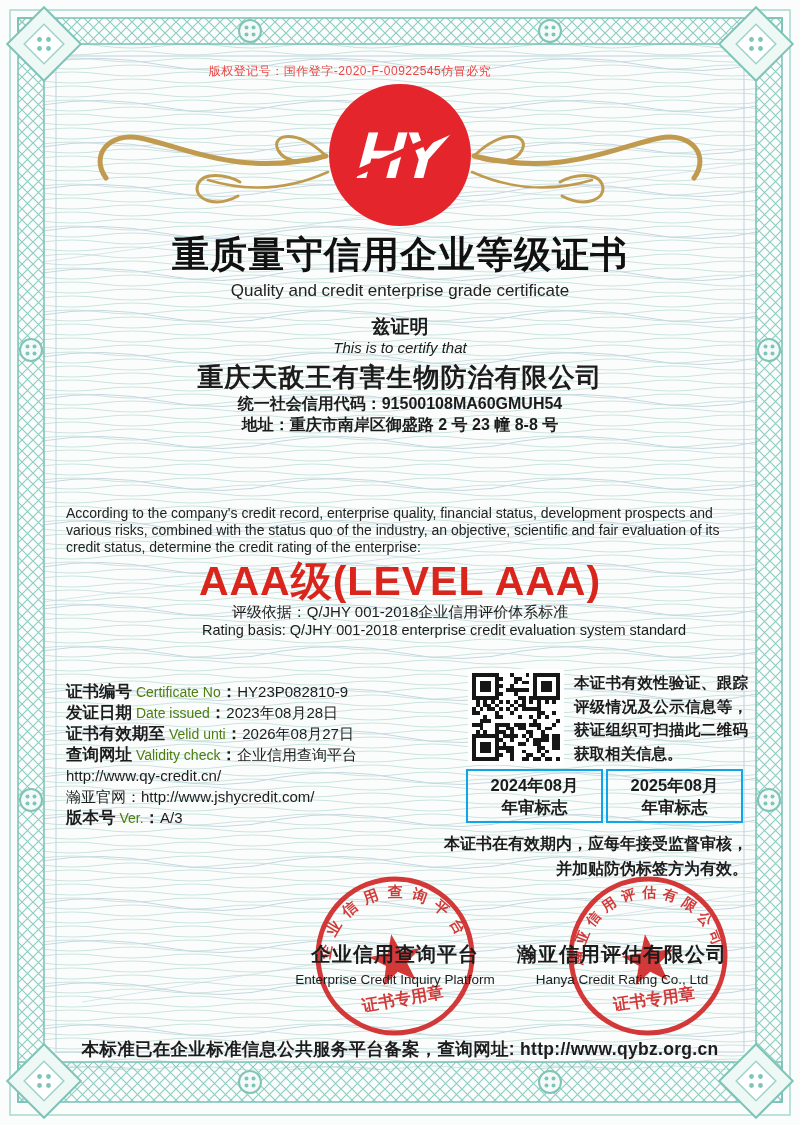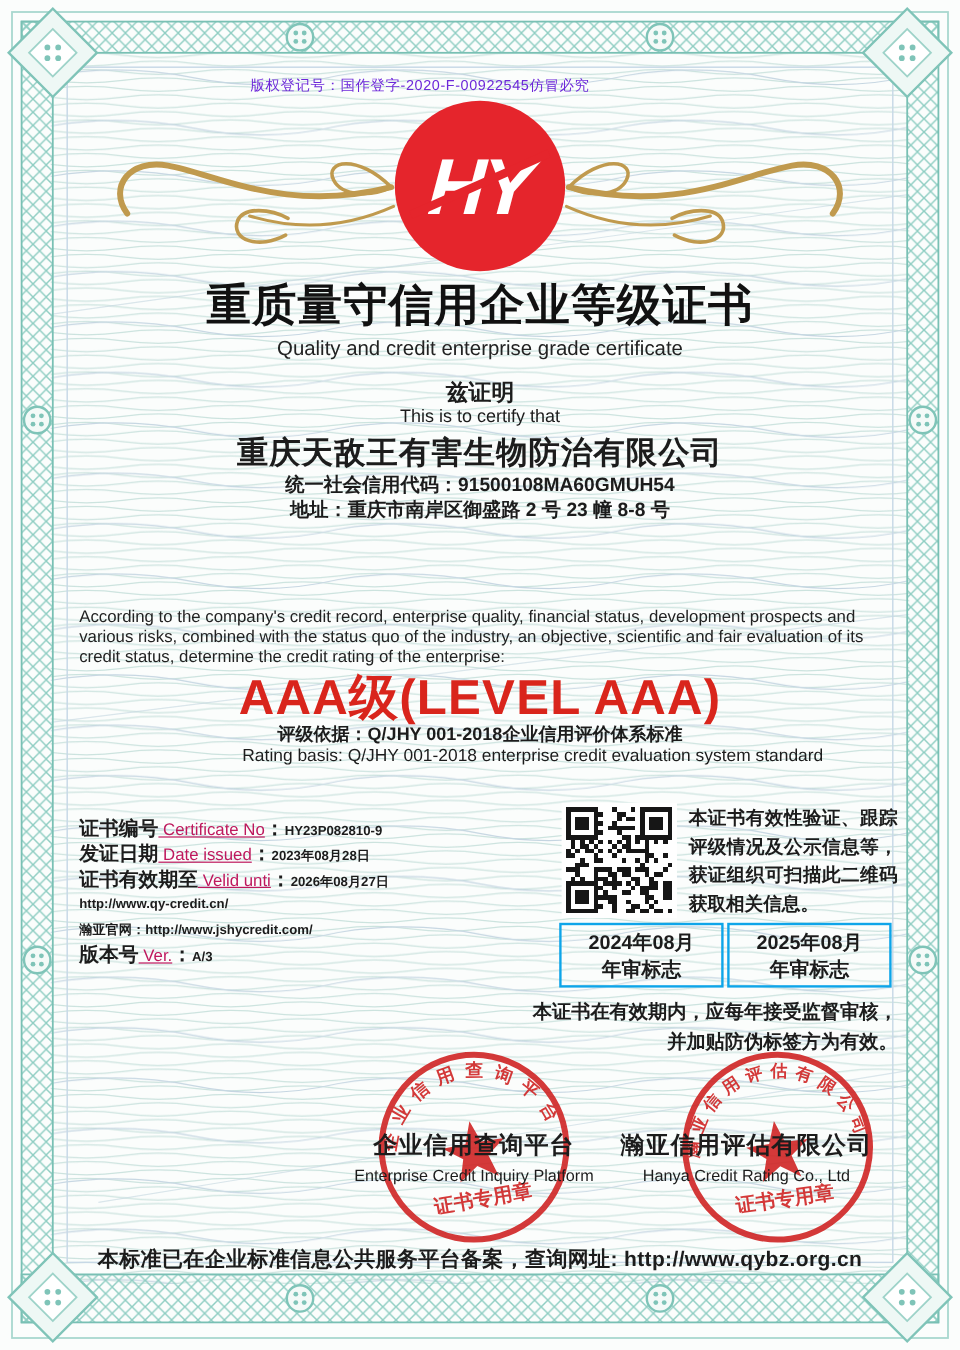--- a/index.html
+++ b/index.html
@@ -4,44 +4,44 @@
 <style>
   html,body{margin:0;padding:0;background:#e8e8e8;}
   .page{position:relative;width:800px;height:1125px;margin:0 auto;background:#fbfdfc;
         font-family:"Liberation Sans","DejaVu Sans",sans-serif;overflow:hidden;color:#1c1c1c;}
   .abs{position:absolute;}
   .ctr{left:0;width:800px;text-align:center;}
   svg{display:block;}
   .waves{position:absolute;left:42px;top:42px;z-index:0;opacity:.85;}
   .frame{position:absolute;left:0;top:0;z-index:1;}
   .z2{z-index:2;}
-  .copyright{top:63px;left:0;width:700px;text-align:center;font-size:12px;color:#6d28d9;letter-spacing:.5px;}
+  .copyright{top:63px;left:0;width:700px;text-align:center;font-size:12px;color:#ef4444;letter-spacing:.5px;}
   .logo{top:84px;left:329px;width:142px;height:142px;border-radius:50%;background:#e5252c;
         display:flex;align-items:center;justify-content:center;z-index:2;}
   .logo .hy{font-size:66px;font-weight:900;color:#ffffff;letter-spacing:-3px;font-style:italic;
         transform:skewX(-4deg);position:relative;}
   .logo .crack{position:absolute;left:8px;top:66px;width:126px;height:7px;background:#e5252c;
         transform:rotate(-24deg);}
   .title-zh{top:230px;font-size:37px;font-weight:700;letter-spacing:1px;color:#111;}
   .title-en{top:281px;font-size:17px;color:#222;}
   .certify-zh{top:314px;font-size:19px;font-weight:700;}
-  .certify-en{top:339px;font-size:15px;}
+  .certify-en{top:339px;font-size:15px;font-style:italic;}
   .company{top:360px;font-size:26px;font-weight:800;letter-spacing:1px;}
   .code-line{top:394px;font-size:16px;font-weight:600;}
   .addr-line{top:415px;font-size:16px;font-weight:600;}
   .para-zh{top:455px;left:66px;width:676px;font-size:16px;font-weight:600;line-height:24px;text-align:justify;}
   .para-en{top:505px;left:66px;width:676px;font-size:14px;line-height:17px;color:#222;}
   .level{top:554px;font-size:41px;font-weight:800;letter-spacing:1px;}
-  .basis-zh{top:603px;font-size:15px;font-weight:700;}
+  .basis-zh{top:603px;font-size:15px;font-weight:400;}
   .basis-en{top:622px;font-size:14.5px;padding-left:44px;}
   .info{top:681px;left:66px;width:395px;}
   .info .row{height:21px;line-height:21px;white-space:nowrap;}
   .info .zh{font-size:16.5px;font-weight:700;}
-  .info .en{font-size:14px;color:#be185d;text-decoration:underline;}
-  .info .val{font-size:11px;font-weight:700;}
+  .info .en{font-size:14px;color:#4d7c0f;}
+  .info .val{font-size:15px;font-weight:400;}
   .qr-box{top:669px;left:468px;width:96px;height:96px;background:#fff;padding:0;z-index:2;}
   .qr-box svg{width:96px;height:96px;}
   .qr-note{top:671px;left:574px;width:174px;font-size:15.5px;font-weight:600;line-height:23.5px;text-align:justify;}
   .ybox{top:769px;width:133px;height:50px;border:2px solid #0ea5e9;text-align:center;z-index:2;background:transparent;}
   .ybox .l1{margin-top:4px;font-size:16.5px;font-weight:700;}
   .ybox .l2{font-size:16.5px;font-weight:700;}
   .ybox1{left:466px;} .ybox2{left:606px;}
   .annual-note{top:831px;left:440px;width:308px;text-align:right;font-size:16px;font-weight:700;line-height:25px;}
   .org{top:941px;width:260px;text-align:center;z-index:4;}
   .org .zh{font-size:20px;font-weight:800;letter-spacing:1px;}
@@ -160,20 +160,23 @@
 
   <div class="abs info z2">
     <div class="row">
       <span class="zh">证书编号</span><span class="en"> Certificate No</span><span class="zh">：</span><span class="val">HY23P082810-9</span>
     </div>
     <div class="row">
       <span class="zh">发证日期</span><span class="en"> Date issued</span><span class="zh">：</span><span class="val">2023年08月28日</span>
     </div>
     <div class="row">
       <span class="zh">证书有效期至</span><span class="en"> Velid unti</span><span class="zh">：</span><span class="val">2026年08月27日</span>
+    </div>
+    <div class="row">
+      <span class="zh">查询网址</span><span class="en"> Validity check</span><span class="zh">：</span><span class="val">企业信用查询平台</span>
     </div>
     <div class="row val">http://www.qy-credit.cn/</div>
     <div class="row val">瀚亚官网：http://www.jshycredit.com/</div>
     <div class="row">
       <span class="zh">版本号</span><span class="en"> Ver.</span><span class="zh">：</span><span class="val">A/3</span>
     </div>
   </div>
 
   <div class="abs qr-box">
     <svg viewBox="0 0 25 25" shape-rendering="crispEdges">

